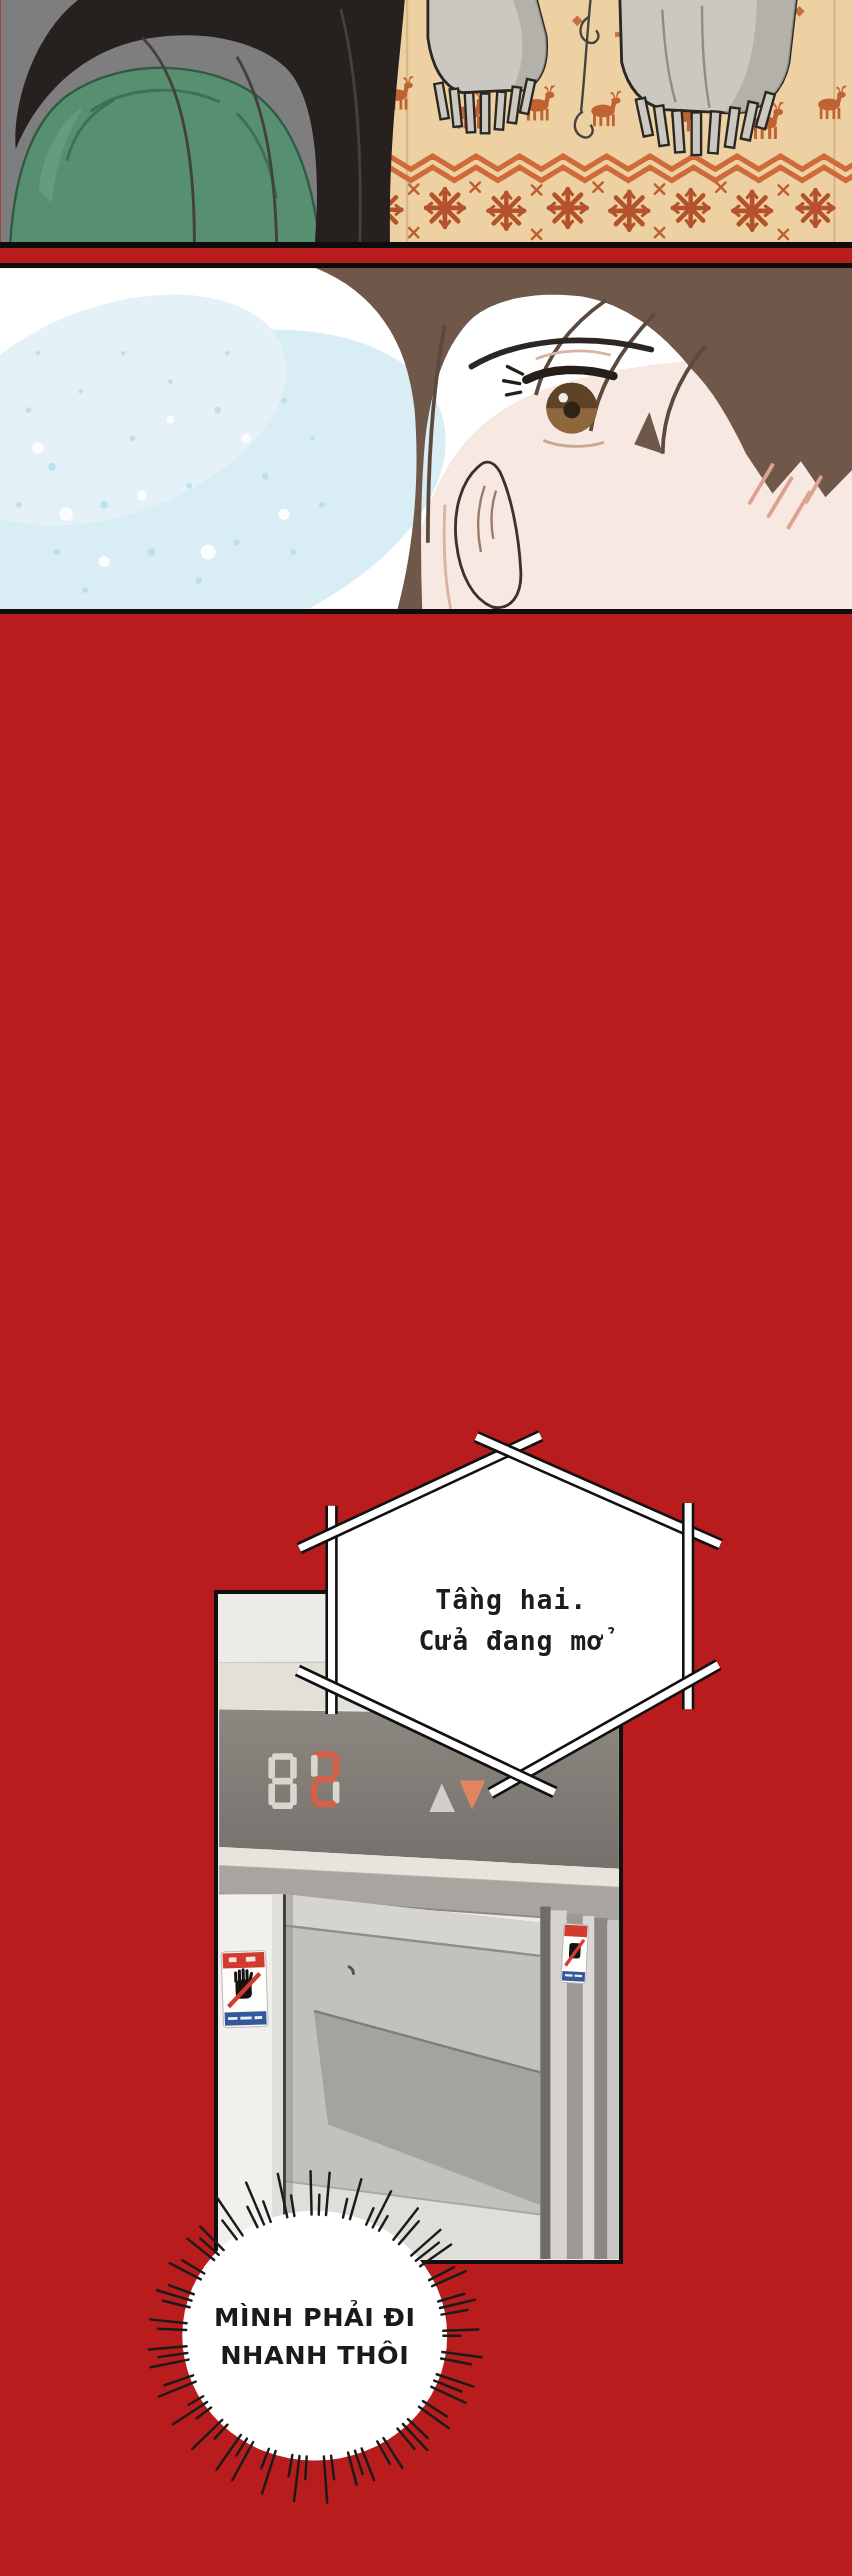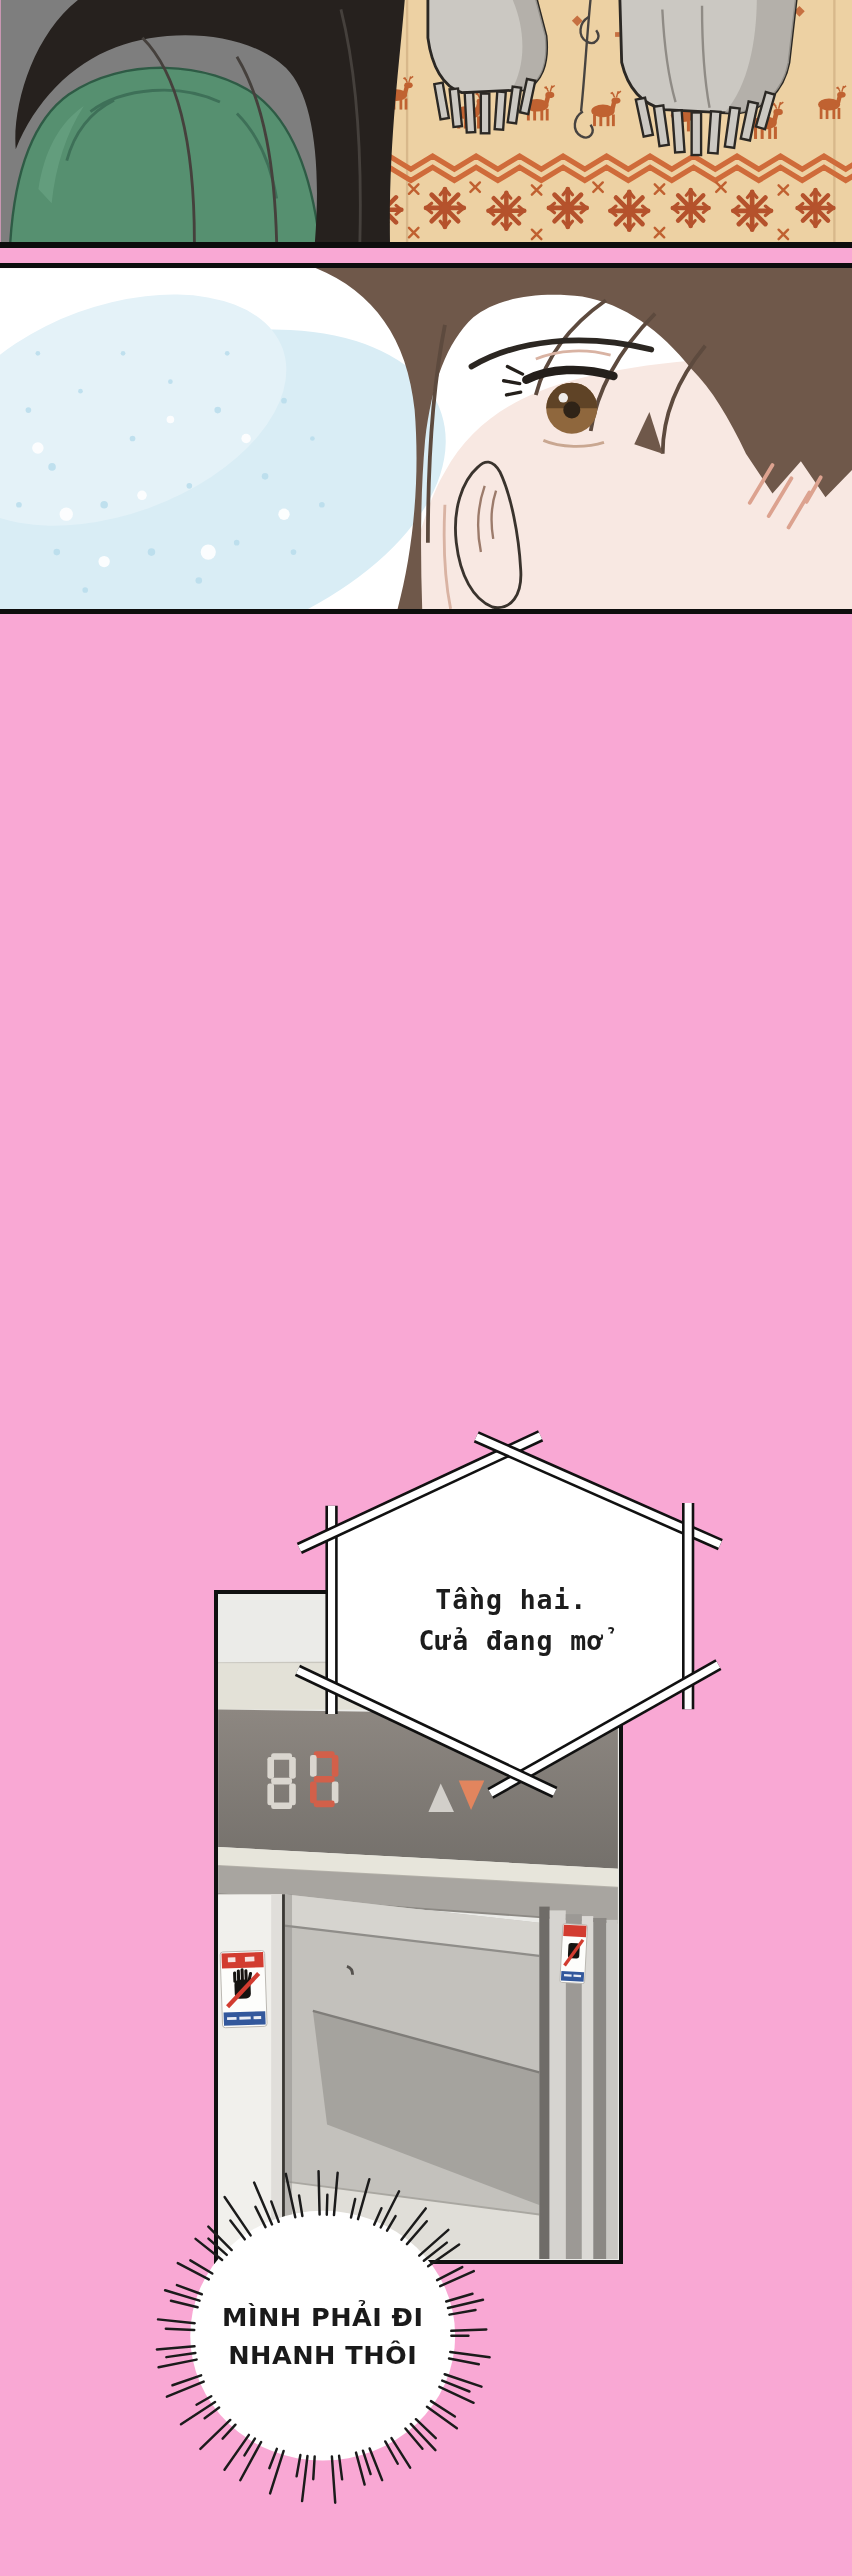--- a/index.html
+++ b/index.html
@@ -1,24 +1,24 @@
 <!DOCTYPE html>
 <html style="font-size:15px"><head>
 <meta charset="utf-8">
 <style>
   html,body{margin:0;padding:0;background:#ffffff;}
-  #page{position:relative;width:852px;height:2576px;background:#f9a8d4;overflow:hidden;
-        font-family:"DejaVu Sans", sans-serif;}
+  #page{position:relative;width:852px;height:2576px;background:#b91c1c;overflow:hidden;
+        font-family:"DejaVu Sans", sans-serif;text-align:right;}
   .abs{position:absolute;}
   .panel-border-h{position:absolute;left:0;width:852px;background:#0d0d0d;}
   #panel-street{top:0;left:0;width:852px;height:242px;}
   #panel-face{top:268px;left:0;width:852px;height:341px;}
   #panel-elevator{top:1590px;left:214px;width:409px;height:674px;border:4.7px solid #101010;box-sizing:border-box;background:#ebebe8;}
   #bubble-hexagon{top:1415px;left:284px;width:464px;height:402px;pointer-events:none;}
-  #bubble-burst{top:2168px;left:142px;width:369px;height:341px;pointer-events:none;}
+  #bubble-burst{top:2168px;left:134px;width:369px;height:341px;pointer-events:none;}
   .hex-text{font-family:"DejaVu Sans Mono", monospace;font-weight:bold;font-size:28px;letter-spacing:1px;fill:#1c1c1c;}
   .burst-text{font-family:"DejaVu Sans", sans-serif;font-weight:700;font-size:27px;letter-spacing:.5px;fill:#1a1a1a;}
 </style>
 </head>
 <body>
 
 <div id="page">
 
   <div id="panel-street" class="abs">
     <svg width="852" height="242" viewBox="0 0 900 256">

